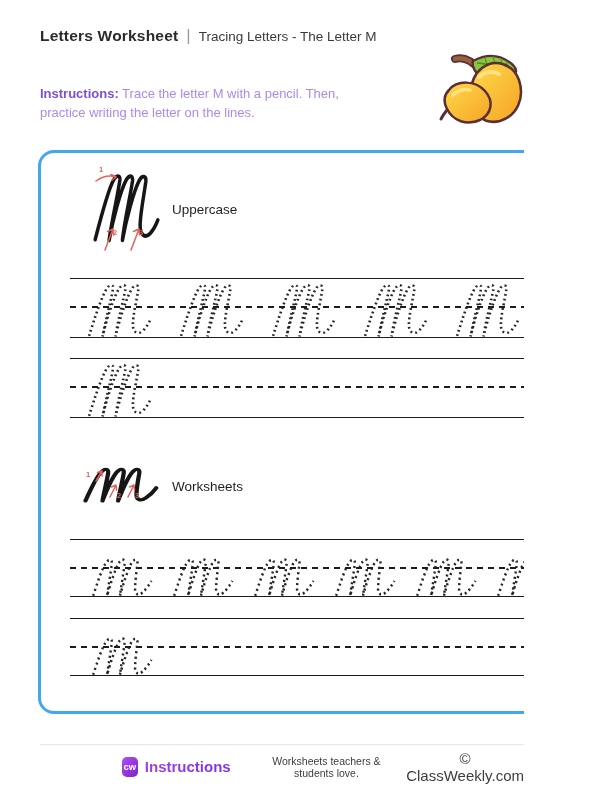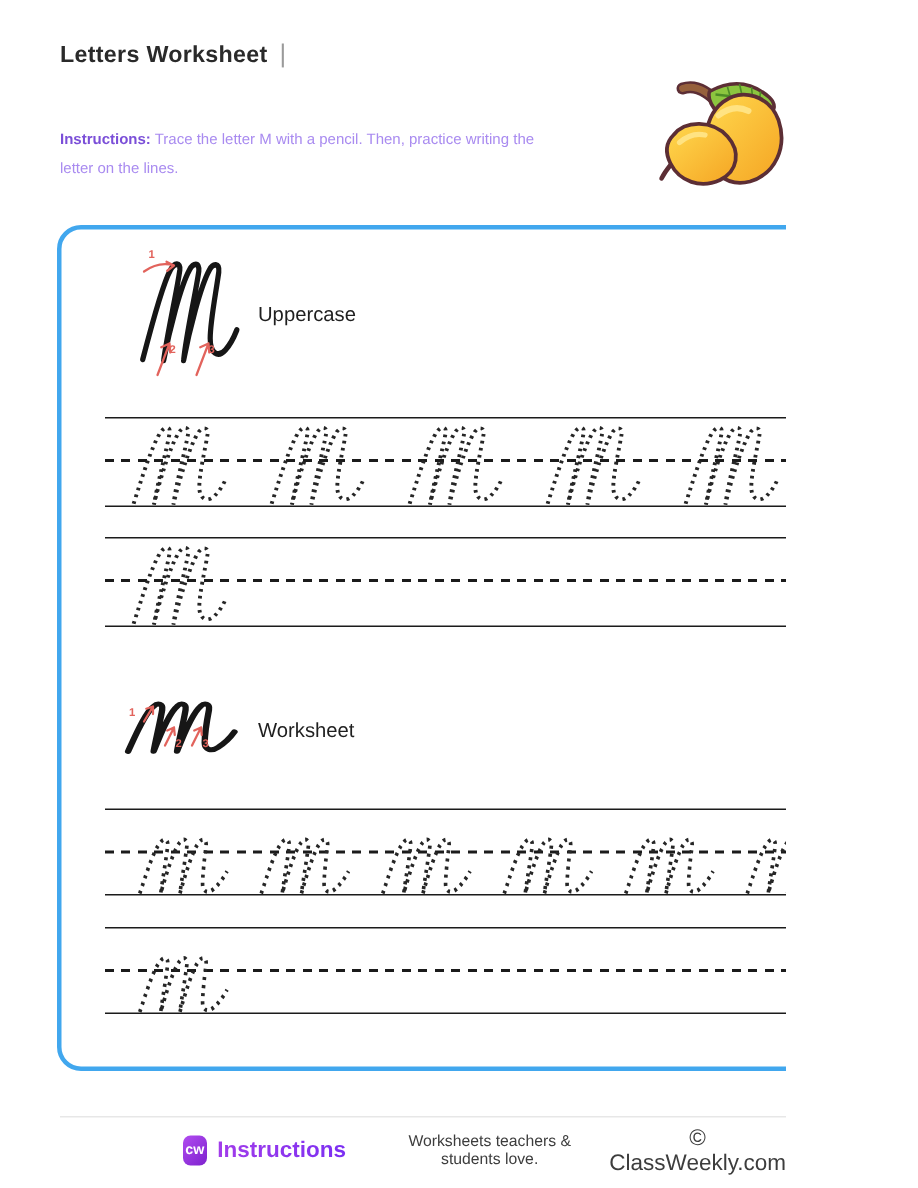--- a/index.html
+++ b/index.html
@@ -6,21 +6,21 @@
   .page{
     position:relative; width:524px; height:792px; background:#ffffff;
     font-family:"Liberation Sans", sans-serif; overflow:hidden;
   }
   
   .header{position:absolute; left:40px; top:26px; display:flex; align-items:baseline; white-space:nowrap;}
   .header .title{font-size:15.5px; font-weight:bold; color:#2a2a2a; letter-spacing:.2px;}
   .header .divider{font-size:17px; color:#9a9a9a; margin:0 8px; font-weight:300;}
   .header .subtitle{font-size:13.5px; color:#3a3a3a;}
   
-  .instructions{position:absolute; left:40px; top:84px; width:334px; font-size:10px; line-height:19px; color:#a98bf0;}
+  .instructions{position:absolute; left:40px; top:84px; width:334px; font-size:13px; line-height:19px; color:#a98bf0;}
   .instructions .ilabel{font-weight:bold; color:#7b4fd8;}
   
   .frame{position:absolute; left:38px; top:150px; width:536px; height:564px;
     border:3.5px solid #41a7ee; border-radius:16px; box-sizing:border-box; background:#fff;}
   
   .case-label{position:absolute; font-size:13.5px; font-weight:normal; color:#1f1f1f;}
   
   .glyph{position:absolute; overflow:visible; fill:none; stroke:#161616; stroke-linecap:round; stroke-linejoin:round;}
   .glyph.upper{left:92px; top:171px; width:76px; height:70px; stroke-width:5.5;}
   .glyph.lower{left:84px; top:467px; width:78px; height:35px; stroke-width:6;}
@@ -57,20 +57,21 @@
   <svg width="0" height="0" style="position:absolute" aria-hidden="true">
     <defs>
       <path id="glyph-upper-m" d="M 5 98 C 13 70 25 28 34 13 C 38 6 45 5 44 13 C 41 33 31 72 27 99 C 33 70 45 28 54 13 C 58 6 65 5 64 14 C 61 34 51 72 48 99 C 54 70 66 28 75 13 C 79 6 86 6 85 15 C 82 35 76 62 76 78 C 76 92 84 97 92 89 C 97 84 101 77 104 70"></path>
       <path id="glyph-lower-m" d="M 2 60 C 8 44 18 14 26 7 C 30 2 35 4 34 11 C 32 26 28 46 26 60 C 31 44 41 14 48 7 C 52 2 57 4 56 11 C 54 26 50 46 48 60 C 53 44 63 14 70 7 C 74 2 79 4 78 11 C 76 24 74 42 74 50 C 74 58 80 61 87 55 C 92 51 98 44 102 37"></path>
     </defs>
   </svg>
 
   <div class="header">
     <span class="title">Letters Worksheet</span>
     <span class="divider">|</span>
+    <span class="subtitle">Tracing Letters - The Letter M</span>
   </div>
 
   <div class="instructions">
     <span class="ilabel">Instructions:</span><span> Trace the letter M with a pencil. Then, practice writing the letter on the lines.</span>
   </div>
 
   <svg class="mango" viewBox="0 0 92 82">
     <defs>
       <linearGradient id="mg1" x1="0" y1="0" x2="1" y2="1">
         <stop offset="0" stop-color="#FFD94E"></stop>
@@ -147,21 +148,21 @@
     <path d="M 2 12 L 8 2 M 8 2 L 3.5 3.5 M 8 2 L 8 7"></path>
   </svg>
   <svg class="stroke-arrow" style="left:108px; top:483px; width:10px; height:16px;" viewBox="0 0 10 16">
     <path d="M 2 14 L 8 2 M 8 2 L 3.5 4 M 8 2 L 8.5 7"></path>
   </svg>
   <span class="stroke-num" style="left:117px; top:491px;">2</span>
   <svg class="stroke-arrow" style="left:126px; top:483px; width:10px; height:16px;" viewBox="0 0 10 16">
     <path d="M 2 14 L 8 2 M 8 2 L 3.5 4 M 8 2 L 8.5 7"></path>
   </svg>
   <span class="stroke-num" style="left:135px; top:491px;">3</span>
-  <span class="case-label" style="left:172px; top:479px;">Worksheet</span>
+  <span class="case-label" style="left:172px; top:479px;">Worksheets</span>
 
   <div class="trace-row lower" style="top:539px;">
       <svg viewBox="0 0 110 62" preserveAspectRatio="none" class="trace-letter" style="left: 22px; top: 17px; width: 64px; height: 40px;">
         <use href="#glyph-lower-m"></use>
       </svg>
       <svg viewBox="0 0 110 62" preserveAspectRatio="none" class="trace-letter" style="left: 103px; top: 17px; width: 64px; height: 40px;">
         <use href="#glyph-lower-m"></use>
       </svg>
       <svg viewBox="0 0 110 62" preserveAspectRatio="none" class="trace-letter" style="left: 184px; top: 17px; width: 64px; height: 40px;">
         <use href="#glyph-lower-m"></use>

